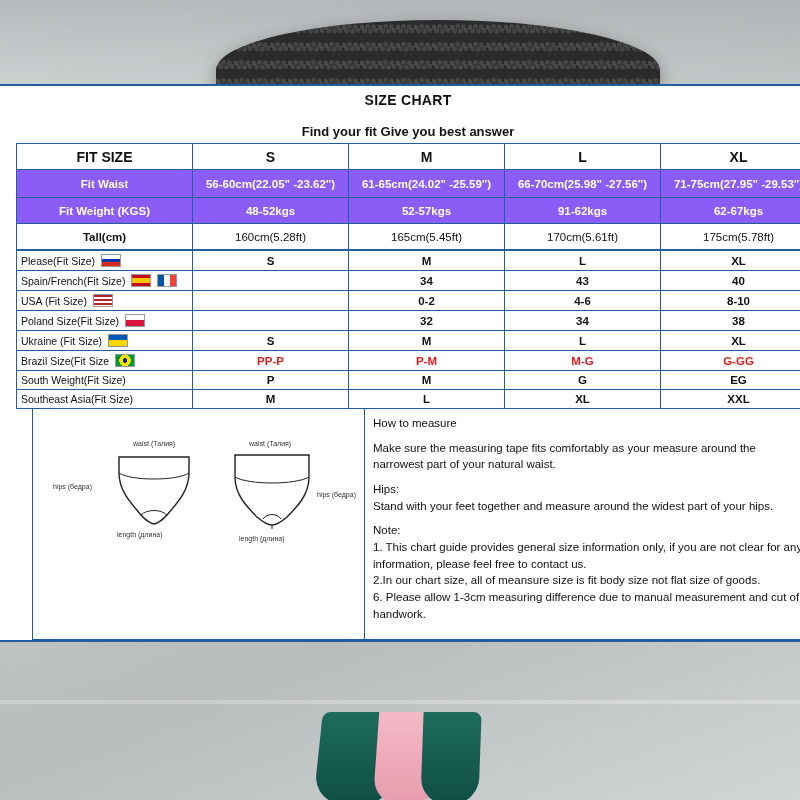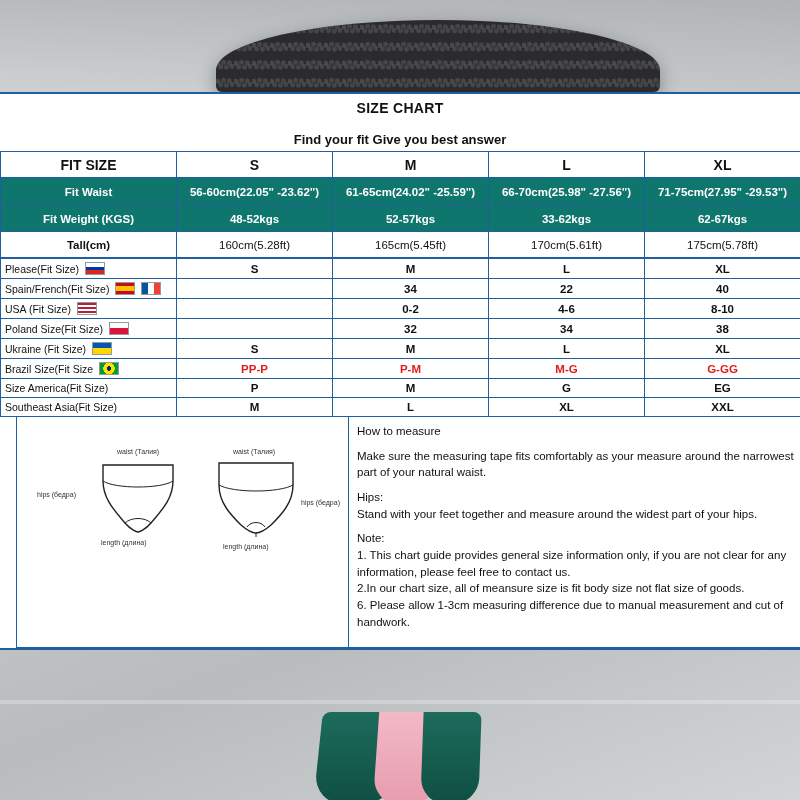--- a/index.html
+++ b/index.html
@@ -60,37 +60,37 @@
     border-radius: 0 8px 26px 26px;
     transform: skewX(-2deg);
   }
   .desk-line {
     position:absolute; left:0; top:700px; width:800px; height:4px;
     background: rgba(255,255,255,.25);
   }
 
   
   .panel {
-    position:absolute; left:0; top:92px; width:800px;
+    position:absolute; left:0; top:84px; width:800px;
     background:#ffffff;
     border-top:2px solid #1f5fa0;
     border-bottom:2px solid #1f5fa0;
-    font-size:11px; color:#111;
+    font-size:11px; color:#111;padding-left:16px;
   }
   .title-wrap { text-align:center; padding:6px 0 4px; }
   .title { font-size:14px; font-weight:bold; letter-spacing:.3px; }
   .subtitle { font-size:13px; font-weight:bold; margin-top:16px; }
 
   table { border-collapse: collapse; width:100%; table-layout:fixed; }
   td, th { border:1px solid #1f5fa0; padding:3px 4px; text-align:center; vertical-align:middle; }
 
   
   .t-main td { height:26px; font-size:11.5px; }
   .t-main .hdr { font-weight:bold; font-size:14px; }
-  .row-blue td { background:#0f766e; color:#fff; font-weight:bold; }
+  .row-blue td { background:#8b5cf6; color:#fff; font-weight:bold; }
   .row-white td { background:#fff; color:#111; }
   .c-label { font-weight:bold; }
   .t-main .tall-row td { height:28px; }
 
   
   .t-country td { height:19px; font-size:11px; }
   .t-country .c-name { text-align:left; padding-left:4px; font-size:10.5px; white-space:nowrap; }
   .t-country .v { font-weight:bold; font-size:11.5px; }
   .brazil .v { color:#e21b1b; }
   .flag { display:inline-block; width:20px; height:13px; vertical-align:-2px; margin-left:3px; border:1px solid #999; }
@@ -156,21 +156,21 @@
         <td>61-65cm(24.02" -25.59")</td>
         <td>66-70cm(25.98" -27.56")</td>
         <td>71-75cm(27.95" -29.53")</td>
       </tr>
 
 
       <tr class="row-blue">
         <td class="c-label">Fit Weight (KGS)</td>
         <td>48-52kgs</td>
         <td>52-57kgs</td>
-        <td>33-62kgs</td>
+        <td>91-62kgs</td>
         <td>62-67kgs</td>
       </tr>
 
       <tr class="row-white">
         <td class="c-label">Tall(cm)</td>
         <td>160cm(5.28ft)</td>
         <td>165cm(5.45ft)</td>
         <td>170cm(5.61ft)</td>
         <td>175cm(5.78ft)</td>
       </tr>
@@ -198,21 +198,21 @@
       </tr>
 
       <tr>
         <td class="c-name">
           <span>Spain/French(Fit Size)</span>
           <span class="flag" style="background:linear-gradient(180deg,#c60b1e 0 25%,#ffc400 25% 75%,#c60b1e 75% 100%)"></span>
           <span class="flag" style="background:linear-gradient(90deg,#0055a4 0 33%,#fff 33% 66%,#ef4135 66% 100%)"></span>
         </td>
         <td class="v"></td>
         <td class="v">34</td>
-        <td class="v">22</td>
+        <td class="v">43</td>
         <td class="v">40</td>
       </tr>
 
       <tr>
         <td class="c-name">
           <span>USA (Fit Size)</span>
           <span class="flag" style="background:repeating-linear-gradient(180deg,#b22234 0 2px,#fff 2px 4px)"></span>
         </td>
         <td class="v"></td>
         <td class="v">0-2</td>
@@ -247,21 +247,21 @@
           <span>Brazil Size(Fit Size</span>
           <span class="flag" style="background:radial-gradient(circle at 50% 50%, #002776 0 20%, #ffdf00 20% 55%, #009c3b 55% 100%)"></span>
         </td>
         <td class="v">PP-P</td>
         <td class="v">P-M</td>
         <td class="v">M-G</td>
         <td class="v">G-GG</td>
       </tr>
 
       <tr>
-        <td class="c-name">Size America(Fit Size)</td>
+        <td class="c-name">South Weight(Fit Size)</td>
         <td class="v">P</td>
         <td class="v">M</td>
         <td class="v">G</td>
         <td class="v">EG</td>
       </tr>
 
       <tr>
         <td class="c-name">Southeast Asia(Fit Size)</td>
         <td class="v">M</td>
         <td class="v">L</td>

